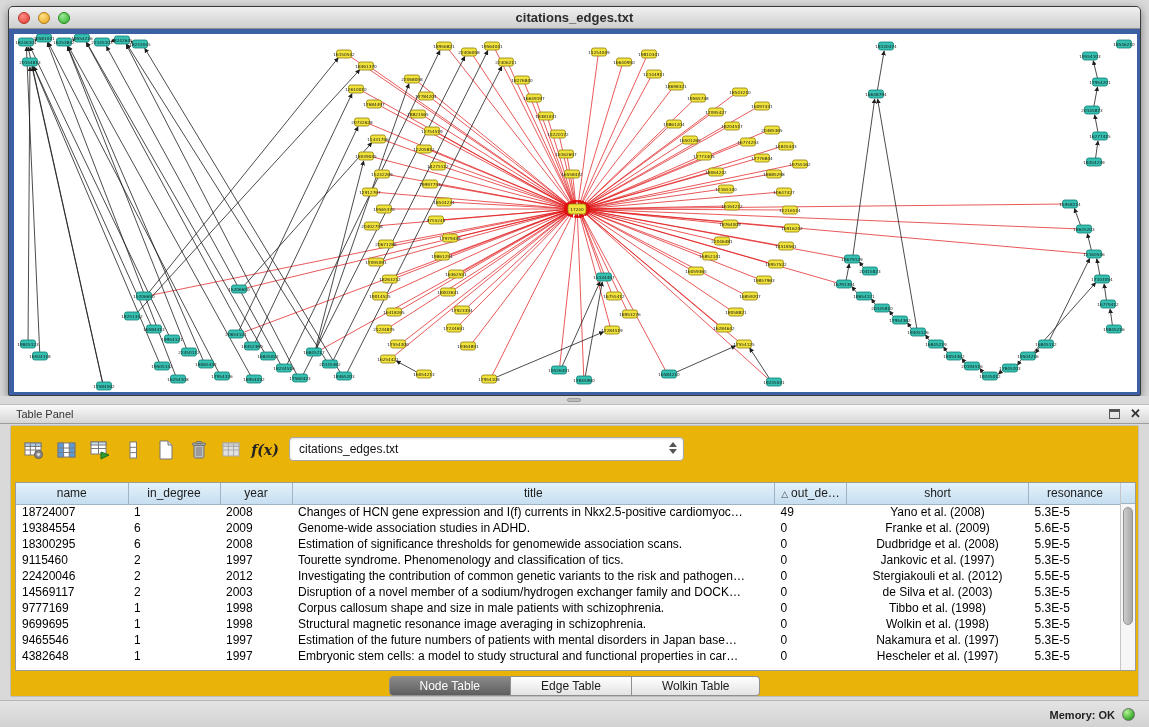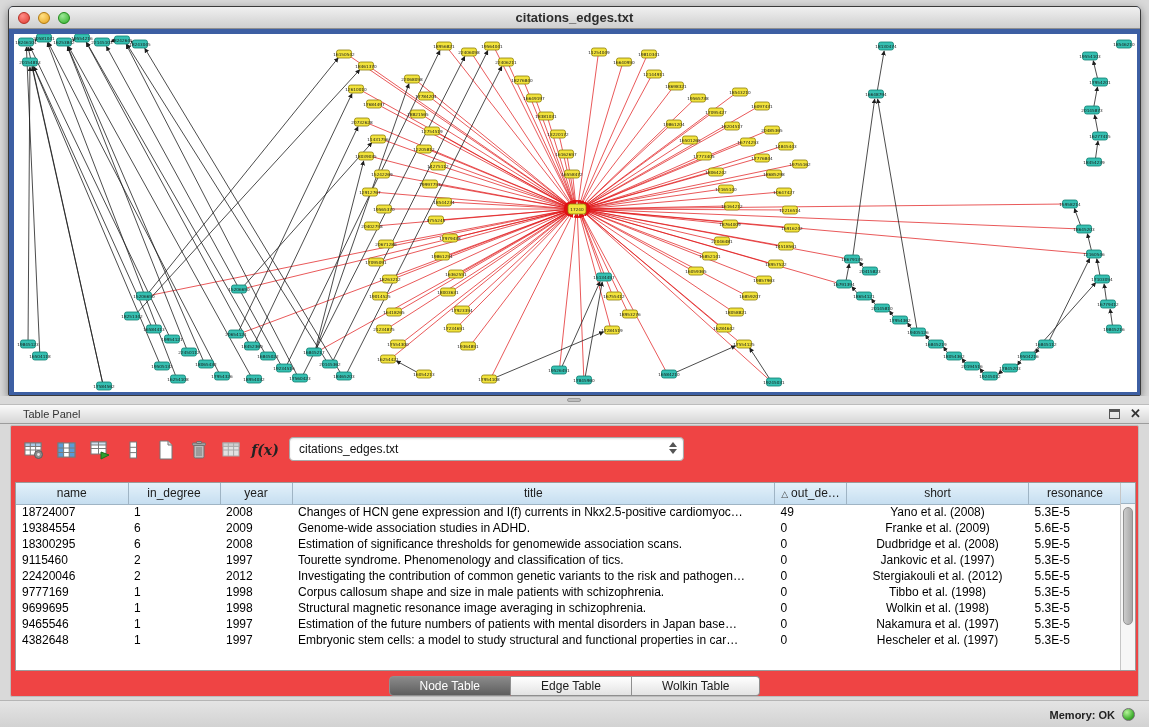--- a/index.html
+++ b/index.html
@@ -27,27 +27,27 @@
 
   
   .splitter { position:absolute; left:0; top:396px; width:1149px; height:8px; background:#d9d9d9; }
   .splitter .grip { position:absolute; left:567px; top:2px; width:14px; height:4px;
     background:#bdbdbd; border:1px solid #9a9a9a; border-radius:2px; }
 
   
   .panel-header { position:absolute; left:0; top:404px; width:1149px; height:20px;
     background:linear-gradient(#fafafa,#d6d6d6); border-top:1px solid #bcbcbc; border-bottom:1px solid #9c9c9c;
     font-size:11px; color:#333; }
-  .panel-header .ph-title { position:absolute; left:23px; top:3px; }
+  .panel-header .ph-title { position:absolute; left:16px; top:3px; }
   .panel-controls { position:absolute; right:8px; top:2px; display:flex; gap:10px; align-items:center; }
   .float-icon { width:11px; height:10px; border:1px solid #555; border-top:3px solid #555; display:inline-block; }
   .close-icon { font-size:13px; font-weight:bold; color:#333; line-height:14px; cursor:default; }
 
   .panel-card { position:absolute; left:10px; top:425px; width:1129px; height:272px;
-    background:#ef4444; border:1px solid #bdbdbd; border-radius:2px; }
+    background:#eab308; border:1px solid #bdbdbd; border-radius:2px; }
 
   .toolbar { position:absolute; left:8px; top:8px; height:32px; display:flex; align-items:center; }
   .tb-btn { width:30px; height:28px; display:flex; align-items:center; justify-content:center; margin-right:3px; }
   .fx { font-family:"DejaVu Serif", serif; font-style:italic; font-weight:bold; font-size:14px; color:#222; }
   .combo { position:absolute; left:278px; top:11px; width:395px; height:24px; background:#fff;
     border:1px solid #a8a8a8; border-radius:4px; box-shadow:inset 0 1px 2px rgba(0,0,0,.12);
     font-size:12px; color:#111; line-height:22px; padding:0 24px 0 9px; }
   .combo .arrows { position:absolute; right:6px; top:4px; display:flex; flex-direction:column; gap:2px; }
   .combo .arr-up { width:0; height:0; border-left:4px solid transparent; border-right:4px solid transparent; border-bottom:5px solid #555; }
   .combo .arr-dn { width:0; height:0; border-left:4px solid transparent; border-right:4px solid transparent; border-top:5px solid #555; }
@@ -1025,20 +1025,29 @@
           <tr>
             <td class="col0">22420046</td>
             <td class="col1">2</td>
             <td class="col2">2012</td>
             <td class="col3">Investigating the contribution of common genetic variants to the risk and pathogen…</td>
             <td class="col4">0</td>
             <td class="col5">Stergiakouli et al. (2012)</td>
             <td class="col6">5.5E-5</td>
           </tr>
           <tr>
+            <td class="col0">14569117</td>
+            <td class="col1">2</td>
+            <td class="col2">2003</td>
+            <td class="col3">Disruption of a novel member of a sodium/hydrogen exchanger family and DOCK…</td>
+            <td class="col4">0</td>
+            <td class="col5">de Silva et al. (2003)</td>
+            <td class="col6">5.3E-5</td>
+          </tr>
+          <tr>
             <td class="col0">9777169</td>
             <td class="col1">1</td>
             <td class="col2">1998</td>
             <td class="col3">Corpus callosum shape and size in male patients with schizophrenia.</td>
             <td class="col4">0</td>
             <td class="col5">Tibbo et al. (1998)</td>
             <td class="col6">5.3E-5</td>
           </tr>
           <tr>
             <td class="col0">9699695</td>

